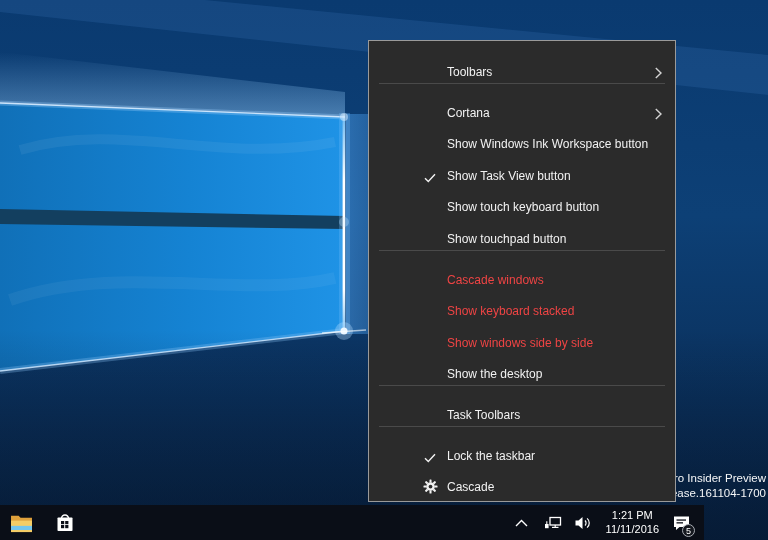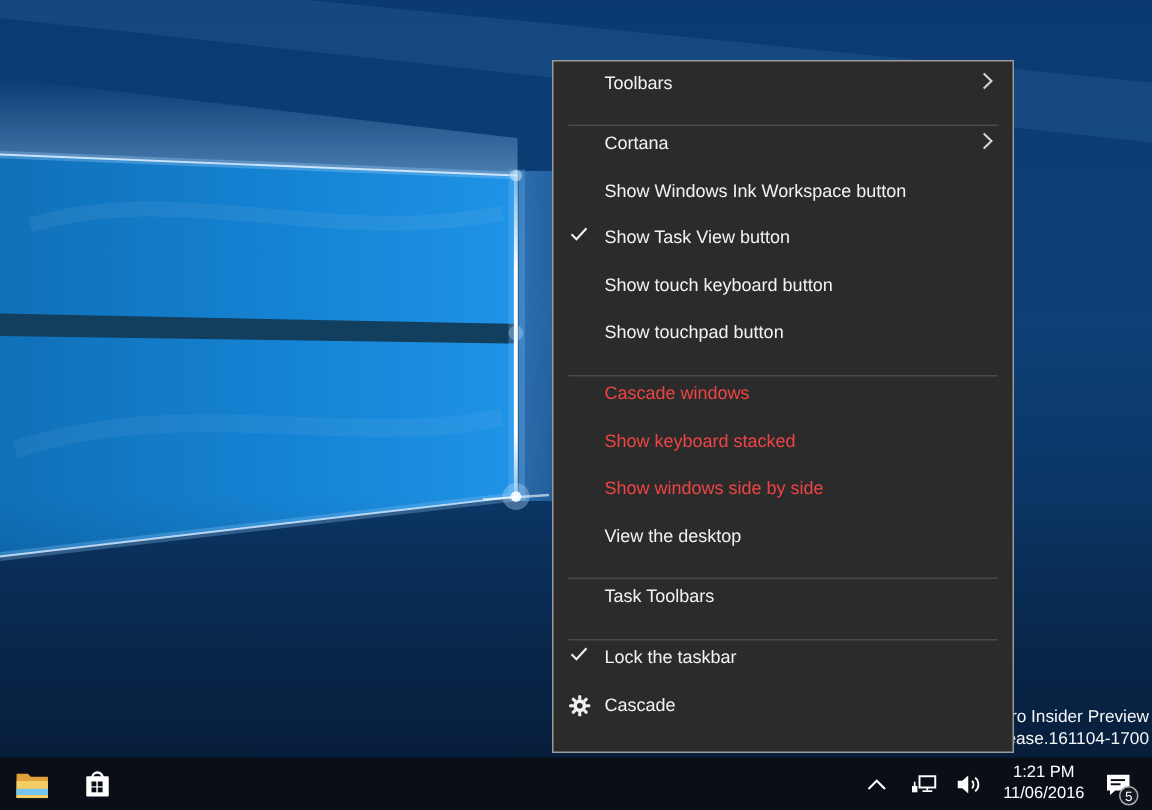--- a/index.html
+++ b/index.html
@@ -17,30 +17,30 @@
     text-align:right;color:rgba(255,255,255,.96);
     font-size:11.5px;line-height:14.5px;
   }
 
   
   .context-menu{
     position:absolute;left:368px;top:40px;width:306px;z-index:10;
     background:#2b2b2b;border:1px solid #9a9a9a;
     padding:6.5px 0;box-sizing:content-box;
   }
-  .menu-item{display:flex;align-items:flex-start;height:31.6px;cursor:default;}
+  .menu-item{display:flex;align-items:flex-end;height:31.6px;cursor:default;margin-left:44px;}
   .mi-icon{width:34px;flex:0 0 34px;display:flex;justify-content:center;align-items:center;}
   .mi-label{flex:1;font-size:12px;color:#f2f2f2;white-space:nowrap;}
   .menu-item.disabled .mi-label{color:#ef4444;}
   .mi-arrow{margin-right:13px;display:flex;align-items:center;}
   .menu-sep{height:1px;background:#4a4a4a;margin:4px 10px;}
 
   
   .taskbar{
-    position:absolute;left:0;bottom:0;width:768px;height:35px;z-index:20;
+    position:absolute;left:0;bottom:0;width:704px;height:35px;z-index:20;
     background:#0a0e17;display:flex;align-items:flex-start;
   }
   .tb-btn{
     background:transparent;border:none;padding:0;margin:0;
     display:flex;align-items:center;justify-content:center;
     width:30px;height:35px;cursor:default;
   }
   .tb-left{display:flex;align-items:center;gap:14px;padding-left:6px;}
   .tb-tray{margin-left:auto;display:flex;align-items:center;gap:9px;padding-right:12px;}
   .tb-tray .tb-btn{width:22px;}
@@ -191,21 +191,21 @@
     <span class="mi-label">Show keyboard stacked</span>
   </div>
 
   <div class="menu-item disabled">
     <span class="mi-icon"></span>
     <span class="mi-label">Show windows side by side</span>
   </div>
 
   <div class="menu-item">
     <span class="mi-icon"></span>
-    <span class="mi-label">View the desktop</span>
+    <span class="mi-label">Show the desktop</span>
   </div>
 
   <div class="menu-sep"></div>
 
   <div class="menu-item">
     <span class="mi-icon"></span>
     <span class="mi-label">Task Toolbars</span>
   </div>
 
   <div class="menu-sep"></div>
@@ -281,21 +281,21 @@
     </button>
     <button class="tb-btn">
       <svg width="19" height="14" viewBox="0 0 18 14">
         <polygon points="1,4.5 4,4.5 8,1 8,13 4,9.5 1,9.5" fill="#ffffff"></polygon>
         <path d="M10.5 4.5 a3.5 3.5 0 0 1 0 5" stroke="#ffffff" fill="none" stroke-width="1.2"></path>
         <path d="M12.6 2.4 a6 6 0 0 1 0 9.2" stroke="#ffffff" fill="none" stroke-width="1.2"></path>
       </svg>
     </button>
     <button class="clock">
       <div>1:21 PM</div>
-      <div>11/06/2016</div>
+      <div>11/11/2016</div>
     </button>
     <button class="tb-btn ac-wrap">
       <svg width="19" height="16" viewBox="0 0 18 16">
         <path d="M1.5 1.5 h15 v10.5 h-9.5 l-3.5 3 v-3 h-2 z" fill="#ffffff"></path>
         <rect x="4" y="4.4" width="9.5" height="1.3" fill="#0a0e17"></rect>
         <rect x="4" y="7.2" width="6.5" height="1.3" fill="#0a0e17"></rect>
       </svg>
       <span class="badge">5</span>
     </button>
   </div>

